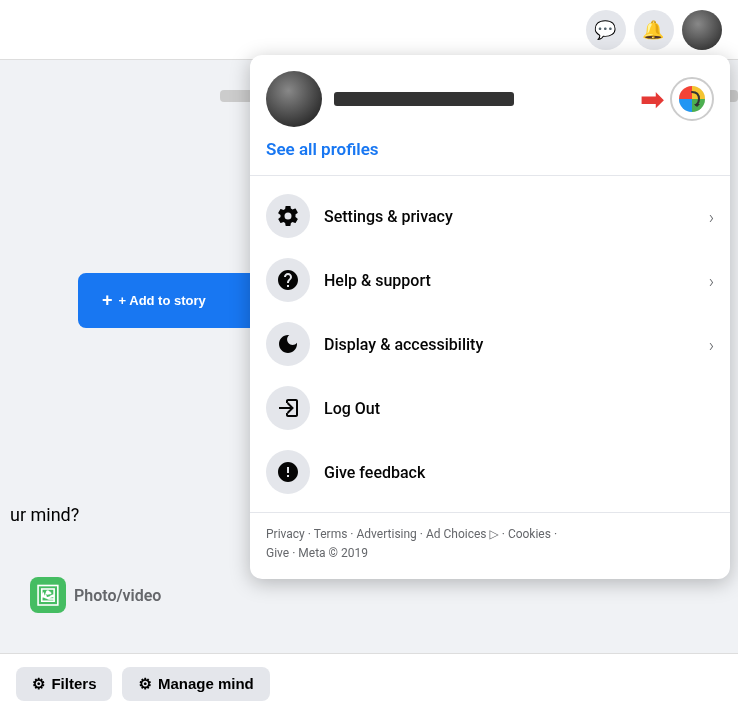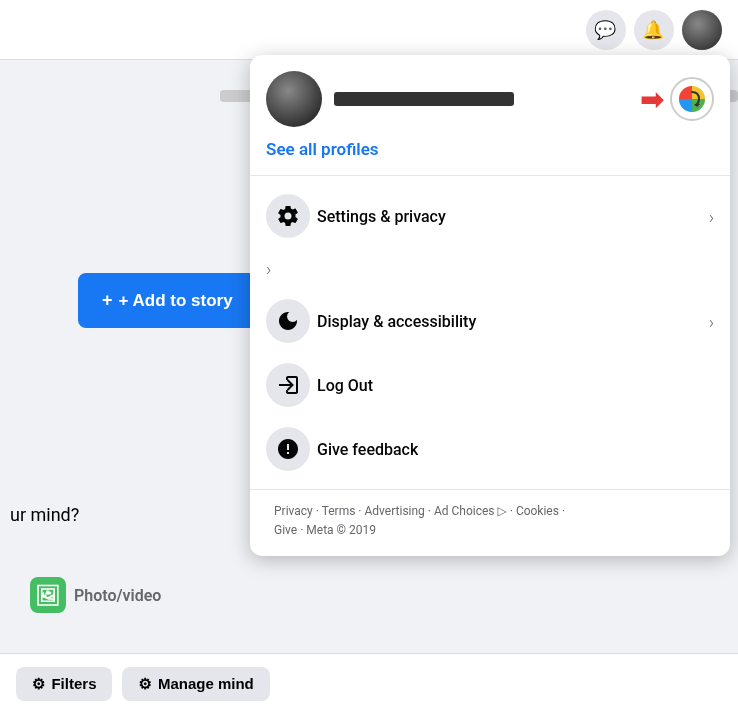--- a/index.html
+++ b/index.html
@@ -211,21 +211,21 @@
       align-items: center;
       justify-content: space-between;
       padding: 10px 16px;
       cursor: pointer;
       transition: background 0.1s;
     }
 
     .menu-item-left {
       display: flex;
       align-items: center;
-      gap: 7px;
+      gap: 14px;
     }
 
     .menu-icon-circle {
       width: 44px; height: 44px;
       border-radius: 50%;
       background: #e4e6eb;
       display: flex;
       align-items: center;
       justify-content: center;
       font-size: 22px;
@@ -239,21 +239,21 @@
     }
 
     .chevron {
       color: #65676b;
       font-size: 18px;
       font-weight: 300;
     }
 
     
     .menu-footer {
-      padding: 12px 24px 16px;
+      padding: 12px 16px 16px;
       border-top: 1px solid #e4e6eb;
       font-size: 12px;
       color: #65676b;
       line-height: 1.6;
     }
 
     
     .bg-grey-bar {
       position: absolute;
       top: 90px;
@@ -276,21 +276,21 @@
   </div>
   <div class="avatar-header">
     <div style="width:100%;height:100%;background:radial-gradient(circle at 40% 35%, #888, #222);"></div>
   </div>
 </div>
 
 <div class="bg-grey-bar"></div>
 
 <button class="add-story-btn">
   <span style="font-size:18px;font-weight:700;">+</span>
-  <span style="font-size:17px;">+ Add to story</span>
+  <span style="font-size:13px;">+ Add to story</span>
 </button>
 
 <div class="bg-text-prompt">
   <span>ur mind?</span>
 </div>
 
 <div class="photo-video-btn">
   <div class="photo-icon-bg">🖼</div>
   <span style="color:#65676b;text-align:center;">Photo/video</span>
 </div>
@@ -347,20 +347,28 @@
           <svg width="24" height="24" viewBox="0 0 24 24" fill="#050505">
             <path d="M12 15.5A3.5 3.5 0 0 1 8.5 12 3.5 3.5 0 0 1 12 8.5a3.5 3.5 0 0 1 3.5 3.5 3.5 3.5 0 0 1-3.5 3.5m7.43-2.92c.04-.33.07-.66.07-1a7.56 7.56 0 0 0-.07-1l2.14-1.63c.19-.15.24-.42.12-.64l-2.02-3.5c-.12-.22-.39-.3-.61-.22l-2.52 1c-.52-.4-1.08-.73-1.69-.98l-.38-2.65C14.46 2.18 14.25 2 14 2h-4c-.25 0-.46.18-.49.42l-.38 2.65c-.61.25-1.17.59-1.69.98l-2.52-1c-.23-.09-.49 0-.61.22l-2.02 3.5c-.13.22-.07.49.12.64L4.57 11c-.04.34-.07.67-.07 1s.03.65.07.98l-2.14 1.65c-.19.15-.24.42-.12.64l2.02 3.5c.12.22.39.3.61.22l2.52-1c.52.4 1.08.73 1.69.98l.38 2.65c.03.24.24.42.49.42h4c.25 0 .46-.18.49-.42l.38-2.65c.61-.25 1.17-.58 1.69-.98l2.52 1c.23.09.49 0 .61-.22l2.02-3.5c.12-.22.07-.49-.12-.64l-2.14-1.65z"></path>
           </svg>
         </div>
         <span class="menu-item-label">Settings &amp; privacy</span>
       </div>
       <span class="chevron">›</span>
     </div>
 
     <div class="menu-item">
+      <div class="menu-item-left">
+        <div class="menu-icon-circle">
+          <svg width="24" height="24" viewBox="0 0 24 24" fill="#050505">
+            <path d="M12 2C6.48 2 2 6.48 2 12s4.48 10 10 10 10-4.48 10-10S17.52 2 12 2zm1 17h-2v-2h2v2zm2.07-7.75l-.9.92C13.45 12.9 13 13.5 13 15h-2v-.5c0-1.1.45-2.1 1.17-2.83l1.24-1.26c.37-.36.59-.86.59-1.41 0-1.1-.9-2-2-2s-2 .9-2 2H8c0-2.21 1.79-4 4-4s4 1.79 4 4c0 .88-.36 1.68-.93 2.25z"></path>
+          </svg>
+        </div>
+        <span class="menu-item-label">Help &amp; support</span>
+      </div>
       <span class="chevron">›</span>
     </div>
 
     <div class="menu-item">
       <div class="menu-item-left">
         <div class="menu-icon-circle">
           <svg width="24" height="24" viewBox="0 0 24 24" fill="#050505">
             <path d="M12 3c-4.97 0-9 4.03-9 9s4.03 9 9 9 9-4.03 9-9c0-.46-.04-.92-.1-1.36-.98 1.37-2.58 2.26-4.4 2.26-2.98 0-5.4-2.42-5.4-5.4 0-1.81.89-3.42 2.26-4.4-.44-.06-.9-.1-1.36-.1z"></path>
           </svg>
         </div>

